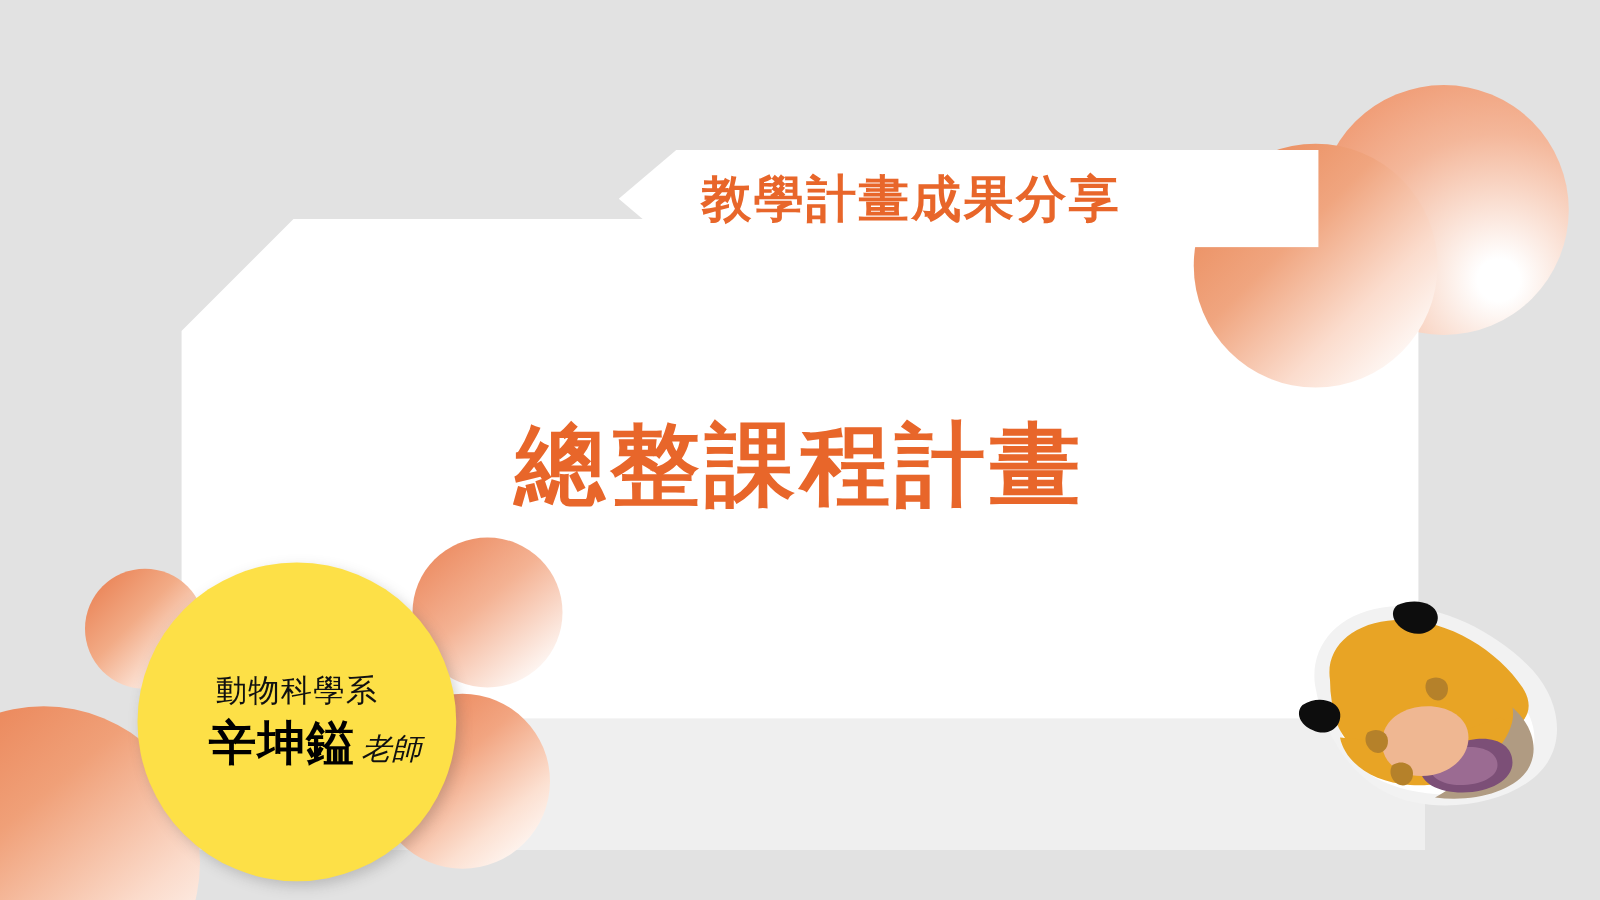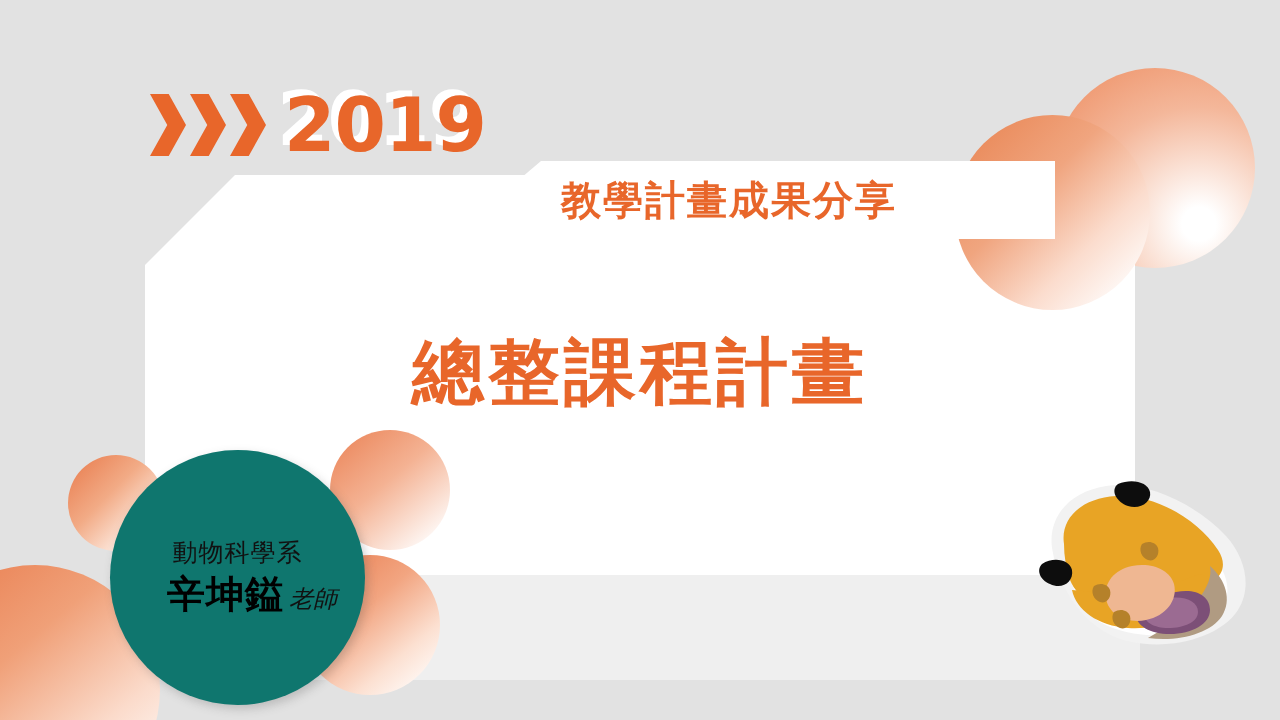--- a/index.html
+++ b/index.html
@@ -58,21 +58,21 @@
   }
   .circ-mid-right{
     left:330px; top:430px; width:120px; height:120px;
     background:linear-gradient(140deg,#ea8154 0%, #f4b293 45%, #ffffff 92%);
   }
 
   
   .badge{
     position:absolute; left:110px; top:450px;
     width:255px; height:255px; border-radius:50%;
-    background:#0f766e;
+    background:#fde047;
     box-shadow:3px 4px 10px rgba(90,90,90,.28);
     display:flex; flex-direction:column;
     align-items:center; justify-content:center;
   }
   .badge-dept{
     font-size:25px; color:#111; letter-spacing:1px;
     font-family:"DejaVu Sans", sans-serif;
   }
   .badge-person{ display:flex; align-items:baseline; gap:5px; }
   .badge-name{
@@ -100,21 +100,21 @@
     text-shadow:-7px -6px 0 #ffffff;
     font-family:"DejaVu Sans", sans-serif;
   }
 
   
   .header-banner{
     position:absolute; left:495px; top:120px;
     width:560px; height:78px;
     background:#ffffff;
     clip-path: polygon(46px 0, 100% 0, 100% 100%, 46px 100%, 0 50%);
-    display:flex; align-items:center;margin-top:41px;
+    display:flex; align-items:center;
   }
   .header-title{
     margin-left:66px;
     font-size:40px; font-weight:bold; color:#e8662a;
     letter-spacing:2px;
     text-shadow:2px 2px 0 rgba(255,255,255,.9);
   }
 
   
   .main-title{
@@ -139,28 +139,20 @@
 
   <div class="panel"></div>
 
   <div class="circ circ-tr-front"></div>
 
   <div class="circ circ-mid-right"></div>
   <div class="circ circ-bl-right"></div>
   <div class="circ circ-bl-small"></div>
   <div class="circ circ-bl-big"></div>
 
-  <div class="year-row">
-    <div class="chevrons">
-      <div class="chev"></div>
-      <div class="chev"></div>
-      <div class="chev"></div>
-    </div>
-    <div class="year-text">2019</div>
-  </div>
 
   <div class="header-banner">
     <div class="header-title">教學計畫成果分享</div>
   </div>
 
   <div class="main-title">總整課程計畫</div>
 
   <div class="badge">
     <div class="badge-dept">動物科學系</div>
     <div class="badge-person">

